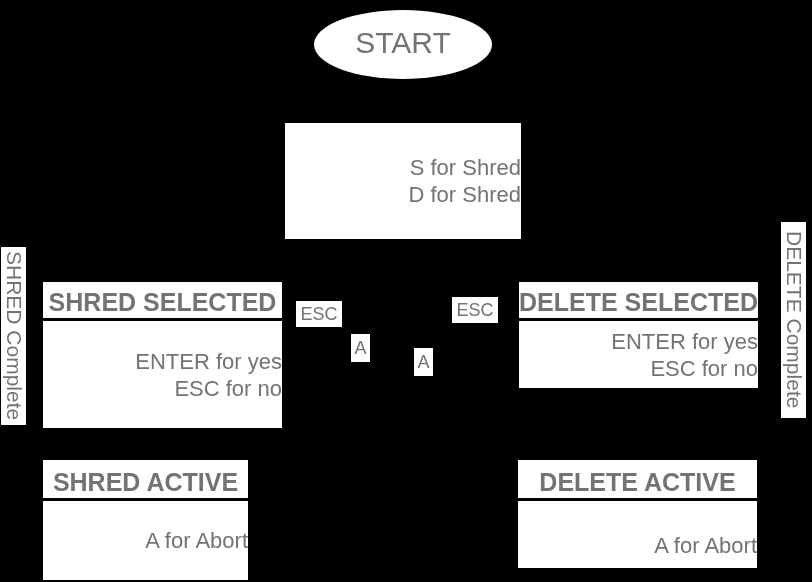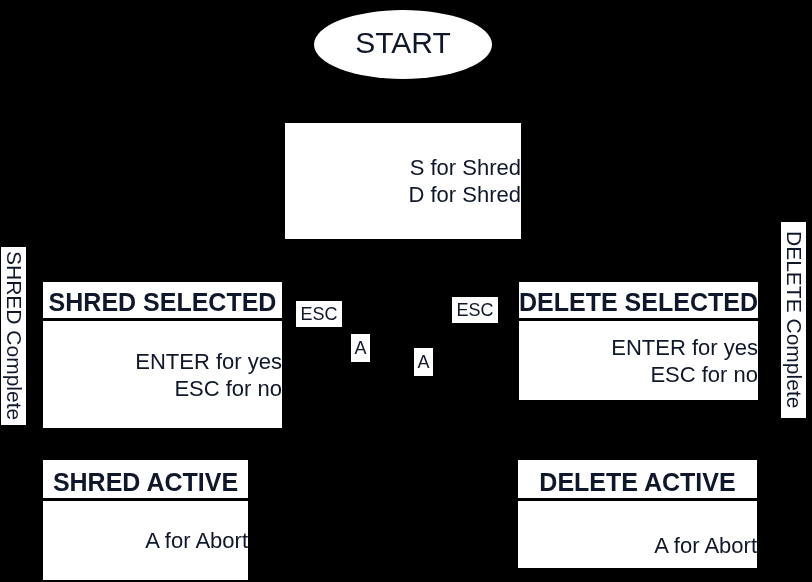--- a/index.html
+++ b/index.html
@@ -2,21 +2,21 @@
 <html><head>
 <meta charset="utf-8">
 <style>
   html, body { margin: 0; padding: 0; background: #000; }
   .canvas {
     position: relative;
     width: 812px;
     height: 582px;
     background: #000000;
     font-family: "Liberation Sans", sans-serif;
-    color: #0f172a;
+    color: #737373;
     overflow: hidden;
   }
   .start-node {
     position: absolute;
     left: 314px; top: 10px;
     width: 178px; height: 69px;
     background: #ffffff;
     border-radius: 50%;
     display: flex; align-items: center; justify-content: center;
     font-size: 30px;
@@ -46,21 +46,21 @@
     flex-direction: column;
     align-items: flex-end;
     justify-content: center;
   }
   .body-line { font-size: 22px; line-height: 27px; white-space: nowrap; }
 
   #state-none { left: 285px; top: 123px; width: 236px; height: 116px; }
   #state-none .state-title { height: 35px; font-size: 32px; }
 
   #state-shred-selected { left: 43px; top: 282px; width: 239px; height: 146px; }
-  #state-delete-selected { left: 519px; top: 282px; width: 239px; height: 118px; }
+  #state-delete-selected { left: 519px; top: 282px; width: 239px; height: 106px; }
   #state-shred-selected .state-title,
   #state-delete-selected .state-title { height: 39px; font-size: 25px; }
 
   #state-shred-active { left: 43px; top: 460px; width: 205px; height: 120px; }
   #state-delete-active { left: 518px; top: 460px; width: 239px; height: 108px; gap: 21px; }
   #state-shred-active .state-title,
   #state-delete-active .state-title { height: 41px; font-size: 25px; }
 
   .edge-label {
     position: absolute;

